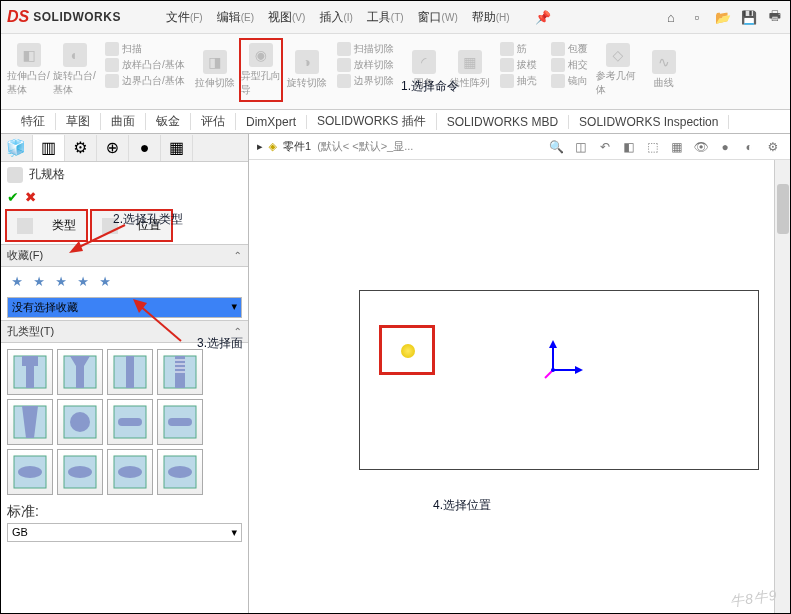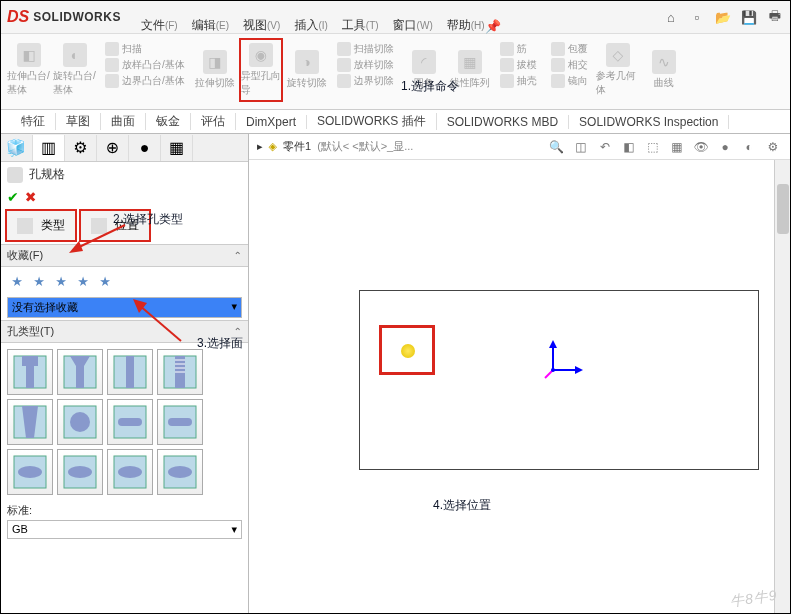--- a/index.html
+++ b/index.html
@@ -1,19 +1,19 @@
 <!DOCTYPE html>
 <html><head>
 <meta charset="utf-8">
 <style>
 * { box-sizing: border-box; margin: 0; padding: 0; font-family: "Microsoft YaHei", Arial, sans-serif; }
 body { width: 791px; height: 614px; background: #fff; overflow: hidden; border: 1px solid #000; position: relative; }
 
 
-.titlebar { height: 28px; background: #f5f5f5; display: flex; padding: 16px 6px; border-bottom: 1px solid #ddd; }
+.titlebar { height: 28px; background: #f5f5f5; display: flex; align-items: center; padding: 16px 6px; border-bottom: 1px solid #ddd; gap: 25px; }
 .logo { display:flex; align-items:center; gap:4px; }
 .logo-s { font-weight: bold; font-style: italic; color: #d9261c; font-size: 16px; }
 .logo-txt { font-weight: bold; color: #333; font-size: 12px; letter-spacing: .5px; }
 .titlebar .menus { display: flex; gap: 14px; margin-left: 20px; font-size: 12px; color: #333; }
 .titlebar .menus span.key { color: #888; font-size: 10px; }
 .titlebar .rt { margin-left: auto; display: flex; gap: 8px; align-items: center; }
 .title-icon { width: 18px; height: 18px; display: inline-flex; align-items: center; justify-content: center; color: #555; font-size: 13px; }
 
 
 .ribbon { height: 76px; background: #fafafa; border-bottom: 1px solid #ccc; display:flex; align-items: flex-start; padding: 4px 6px; gap: 2px; position: relative; }
@@ -35,35 +35,35 @@
 .ltab { width: 32px; height: 26px; display:flex; align-items:center; justify-content:center; border-right:1px solid #ddd; }
 .ltab.active { background:#fff; }
 
 .panel-title { display:flex; align-items:center; gap:6px; padding: 4px 6px; font-size: 12px; color:#333; }
 .panel-title .ic { width:16px; height:16px; background:#ddd; border-radius:3px; }
 .ok-x { display:flex; gap:6px; padding: 2px 6px; align-items:center; }
 .ok { color: #0a0; font-size: 14px; }
 .x { color: #d9261c; font-size: 14px; }
 
 .type-tabs { display:flex; padding: 2px 4px; gap: 2px; }
-.type-tabs .tt { border: 2px solid #d9261c; background:#f3f3f3; padding: 6px 10px; font-size:12px; display:flex; align-items:center; gap:8px; }
+.type-tabs .tt { border: 2px solid #d9261c; background:#f3f3f3; padding: 6px 10px; font-size:12px; display:flex; align-items:center; gap:19px; }
 .type-tabs .tt .ticon { width:16px; height:16px; background:#ddd; }
 
 .section-hdr { background:#eee; padding: 3px 6px; font-size: 11px; color:#333; border-top:1px solid #ccc; border-bottom:1px solid #ccc; display:flex; align-items:center; justify-content:space-between; }
 .section-hdr .chev { font-size:10px; color:#666; }
 
 .fav-row { display:flex; gap:2px; padding: 4px 6px; }
 .fav-row .star { width:20px; height:20px; display:flex; align-items:center; justify-content:center; font-size:13px; color:#5b8ac4; }
 .fav-sel { margin: 2px 6px; padding: 2px 4px; border:1px solid #bbb; font-size:11px; background:#3b82f6; display:flex; justify-content:space-between; }
 
 .hole-grid { display:flex; flex-wrap:wrap; gap: 4px; padding: 6px; }
 .hole-btn { width: 46px; height: 46px; border:1px solid #aaa; background:linear-gradient(#fff,#eee); display:flex; align-items:center; justify-content:center; }
 .hole-svg { width: 36px; height: 36px; }
 
-.std-label { font-size:11px; padding: 2px 6px; color:#333; }
+.std-label { font-size:14px; padding: 2px 6px; color:#333; }
 .std-sel { margin: 0 6px 4px 6px; padding: 2px 4px; border:1px solid #bbb; font-size:11px; display:flex; justify-content:space-between; }
 
 
 .right { flex:1; display:flex; flex-direction:column; }
 .doc-hdr { height: 26px; border-bottom:1px solid #ddd; display:flex; align-items:center; padding: 0 8px; gap: 6px; font-size: 11px; color:#333; }
 .doc-hdr .flyout { margin-left:auto; display:flex; gap:6px; }
 .fi { width:18px; height:18px; display:inline-flex; align-items:center; justify-content:center; color:#777; font-size:12px; }
 .canvas { flex:1; background:#fff; position:relative; }
 .face { position:absolute; left:110px; top:130px; width:400px; height:180px; border:1px solid #444; }
 .selbox { position:absolute; left:130px; top:165px; width:56px; height:50px; border:3px solid #d9261c; }

